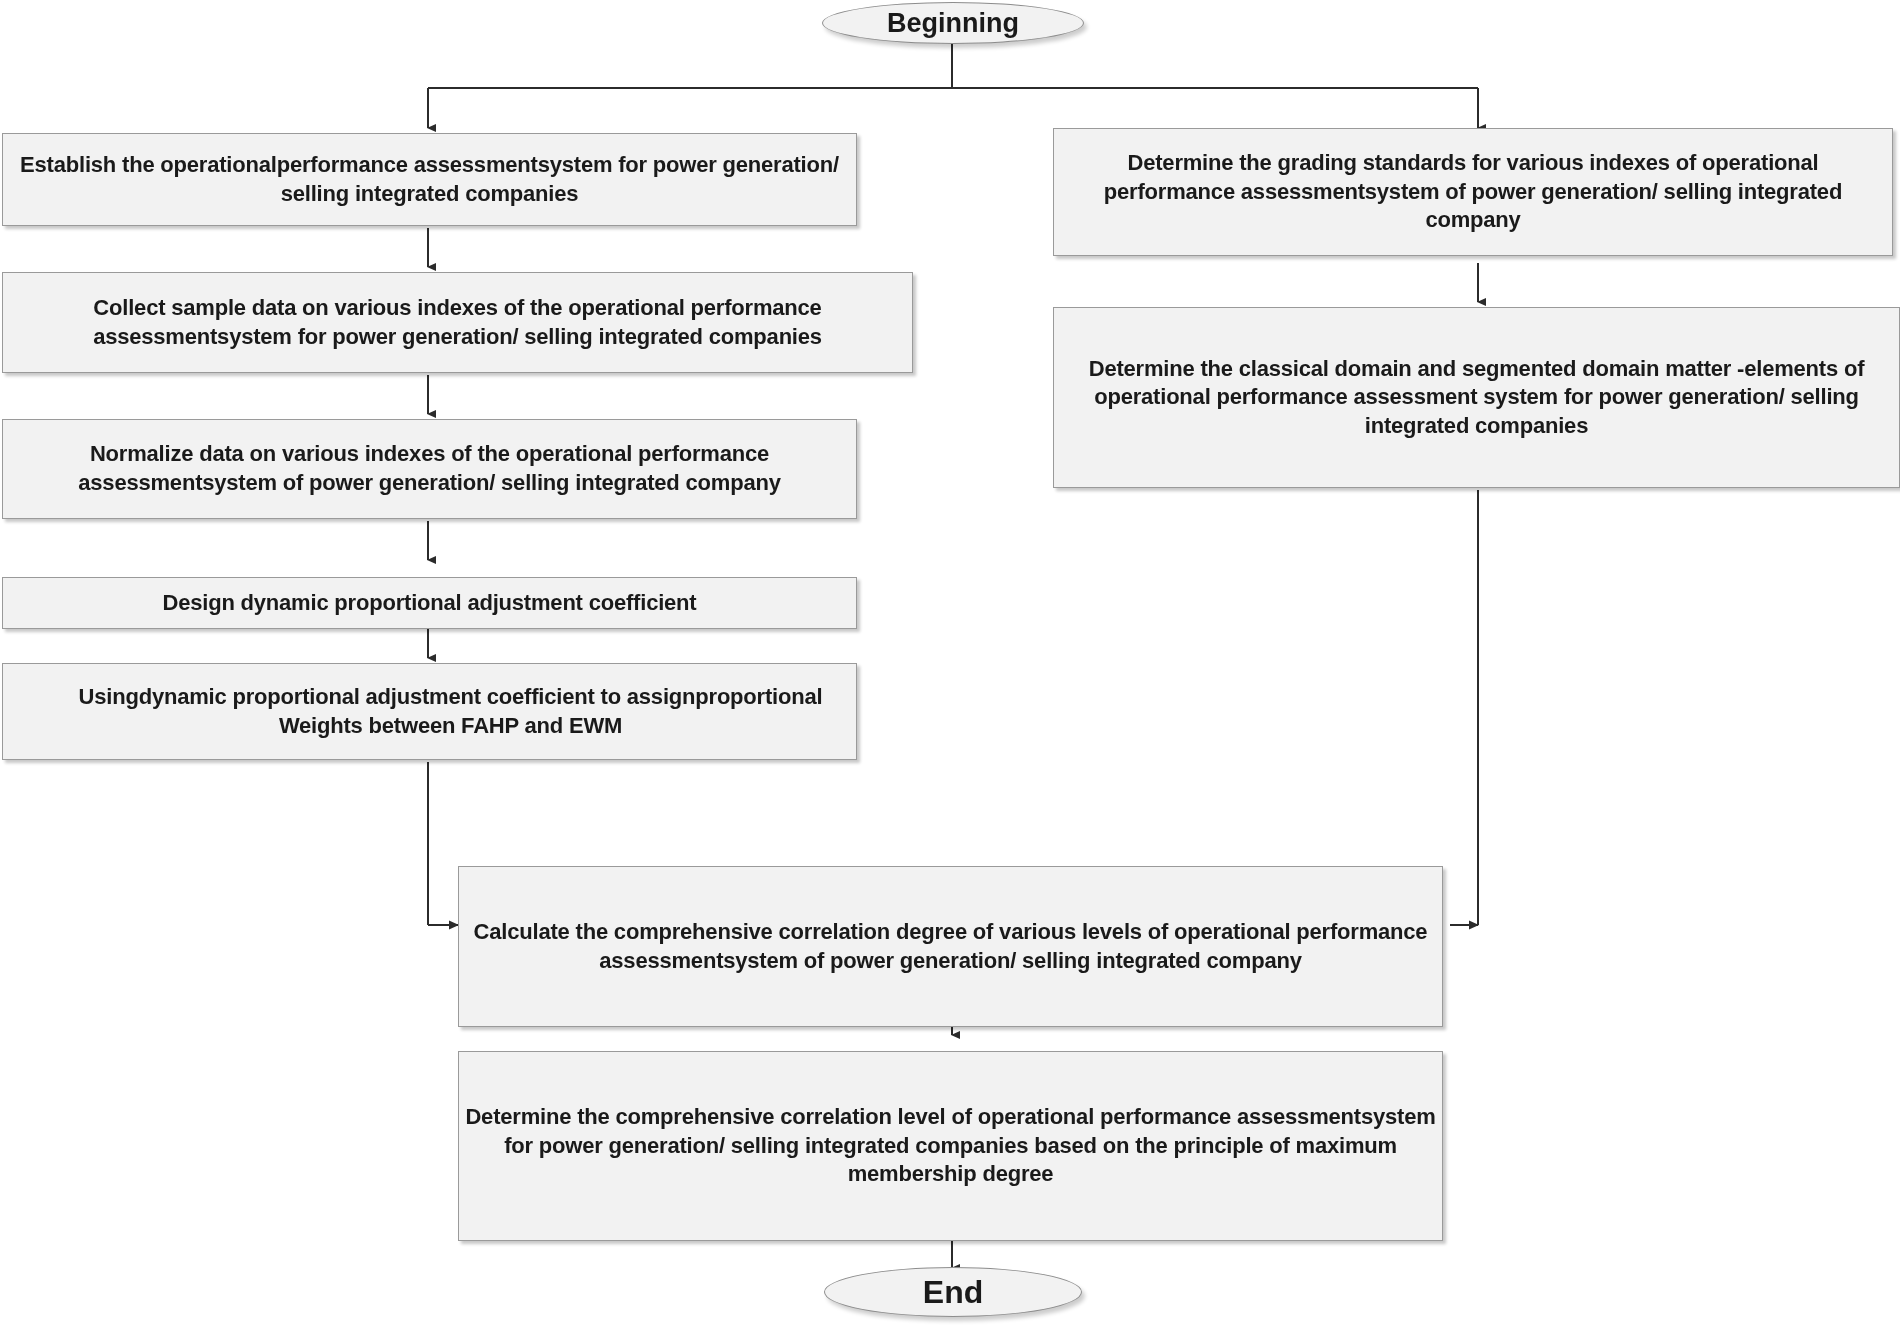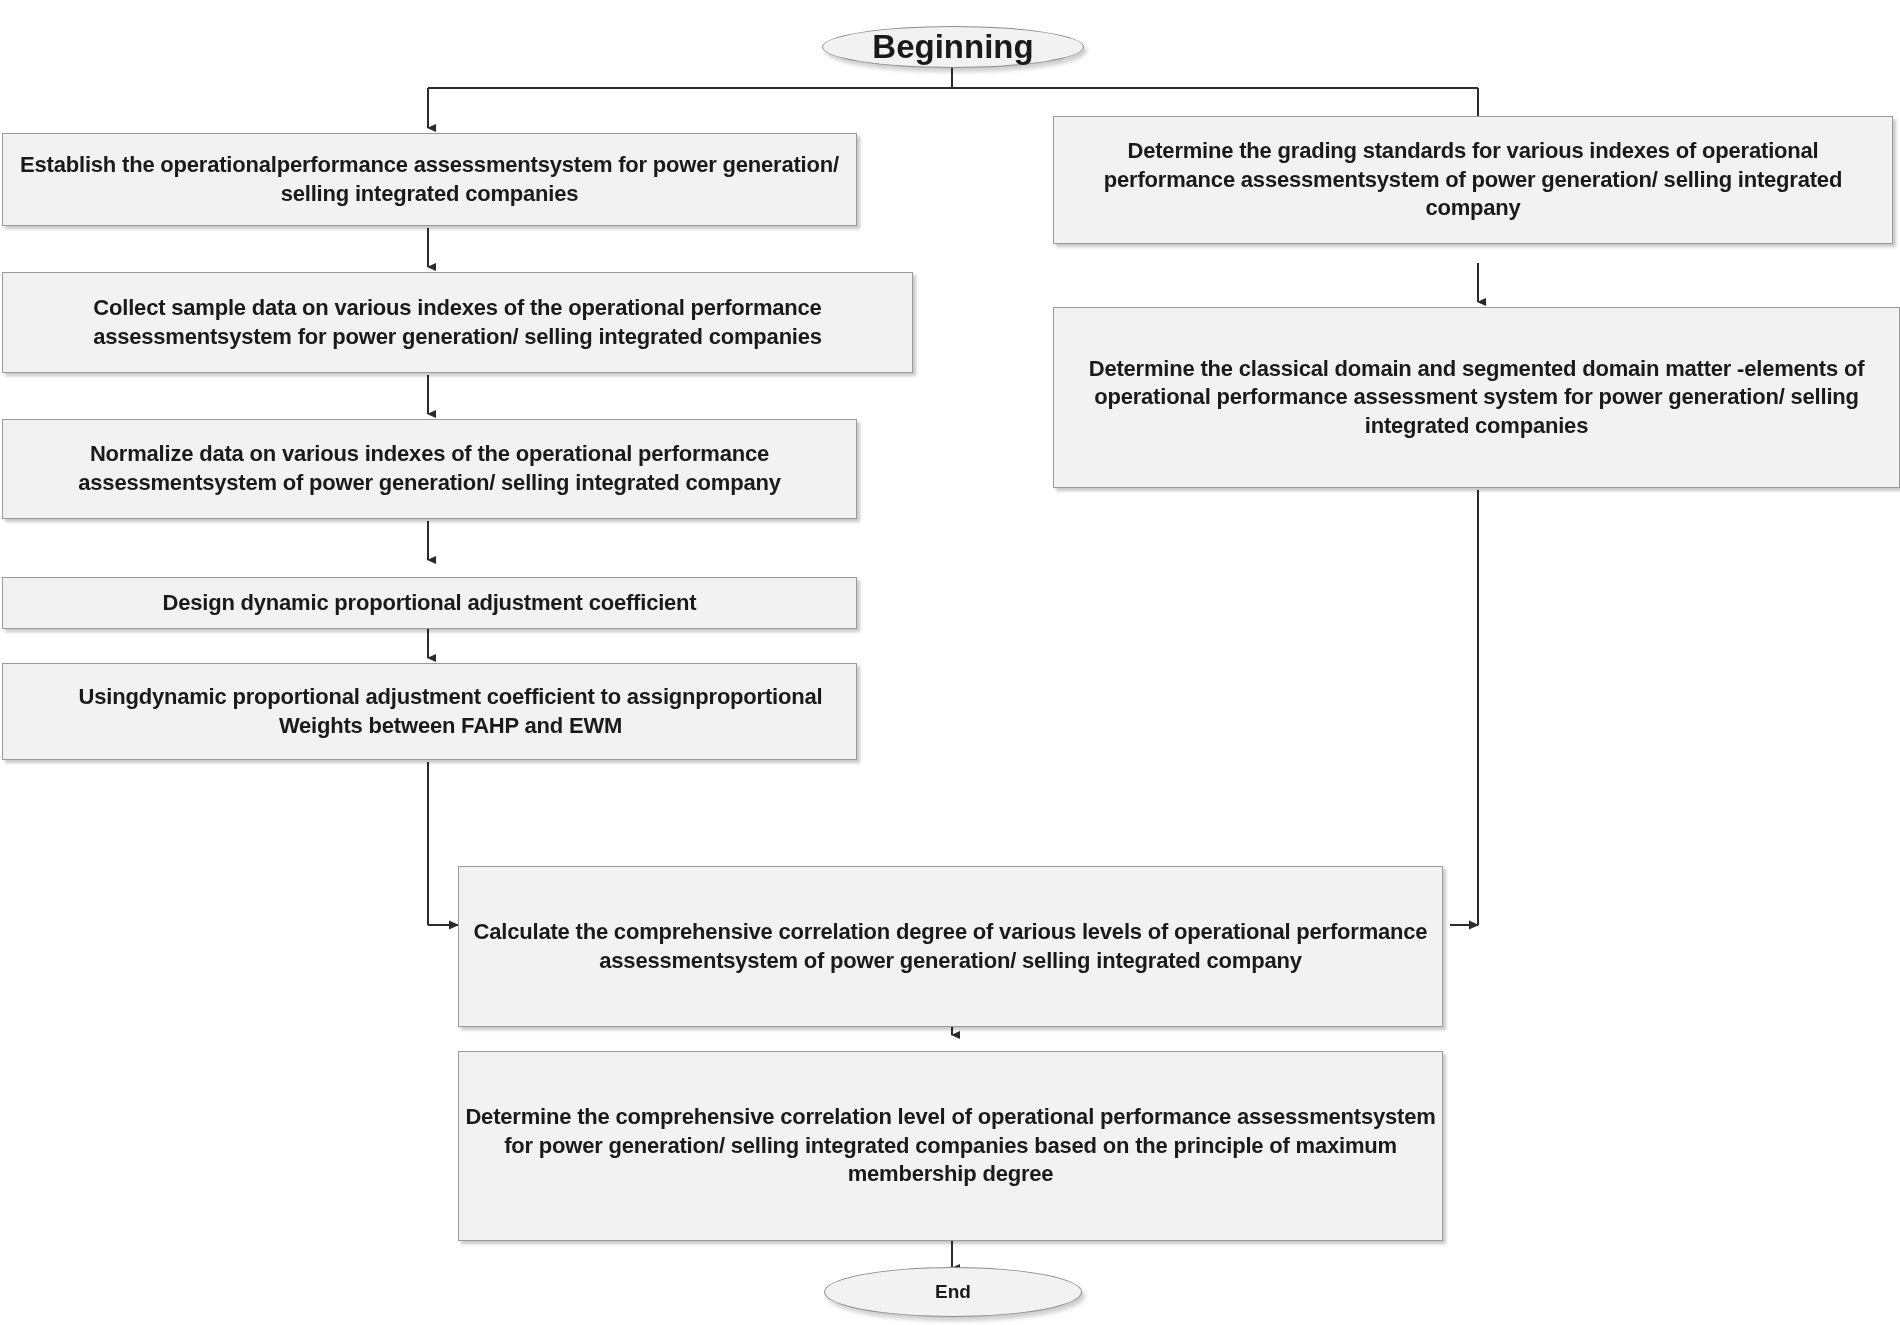--- a/index.html
+++ b/index.html
@@ -49,22 +49,22 @@
     border-radius: 50%;
     box-shadow: 3px 4px 4px rgba(0,0,0,0.20);
     display: flex;
     align-items: center;
     justify-content: center;
     text-align: center;
     font-weight: bold;
     color: #1a1a1a;
     z-index: 2;
   }
-  .t-begin { font-size: 33px; margin-top: 24px; }
-  .t-end   { font-size: 19px; }
+  .t-begin { font-size: 27px; }
+  .t-end   { font-size: 32px; }
   .fs-26 { font-size: 22px; }
 </style>
 </head>
 <body>
 
 <div id="canvas">
 
   <svg class="edges" viewBox="0 0 1900 1325">
     <defs>
       <marker id="arrowDown" markerWidth="10" markerHeight="10" refX="5" refY="8" orient="auto" markerUnits="userSpaceOnUse">
@@ -124,21 +124,21 @@
   </div>
 
   <div class="node fs-26" style="left:2px; top:565px; width:855px; height:52px;margin-top:12px;">
     <span>Design dynamic proportional adjustment coefficient</span>
   </div>
 
   <div class="node fs-26" style="left:2px; top:663px; width:855px; height:97px;padding-left:48px;">
     <span>Usingdynamic proportional adjustment coefficient to assignproportional Weights between FAHP and EWM</span>
   </div>
 
-  <div class="node fs-26" style="left:1053px; top:116px; width:840px; height:128px;justify-content:flex-end;">
+  <div class="node fs-26" style="left:1053px; top:128px; width:840px; height:128px;justify-content:flex-end;">
     <span>Determine the grading standards for various indexes of operational performance assessmentsystem of power generation/ selling integrated company</span>
   </div>
 
   <div class="node fs-26" style="left:1053px; top:307px; width:847px; height:181px;text-align:center;">
     <span>Determine the classical domain and segmented domain matter -elements of operational performance assessment system for power generation/ selling integrated companies</span>
   </div>
 
   <div class="node fs-26" style="left:458px; top:866px; width:985px; height:161px;padding-left:6px;">
     <span>Calculate the comprehensive correlation degree  of various levels of operational performance assessmentsystem of power generation/ selling integrated company</span>
   </div>

